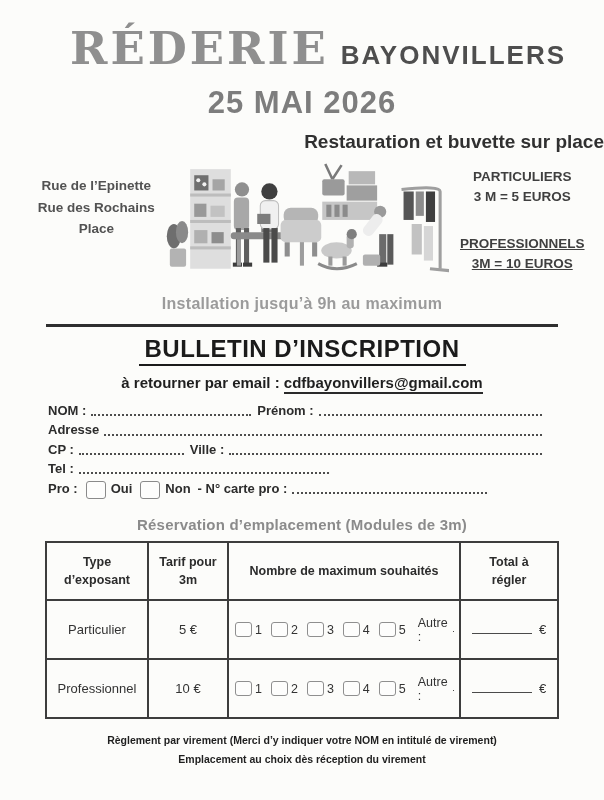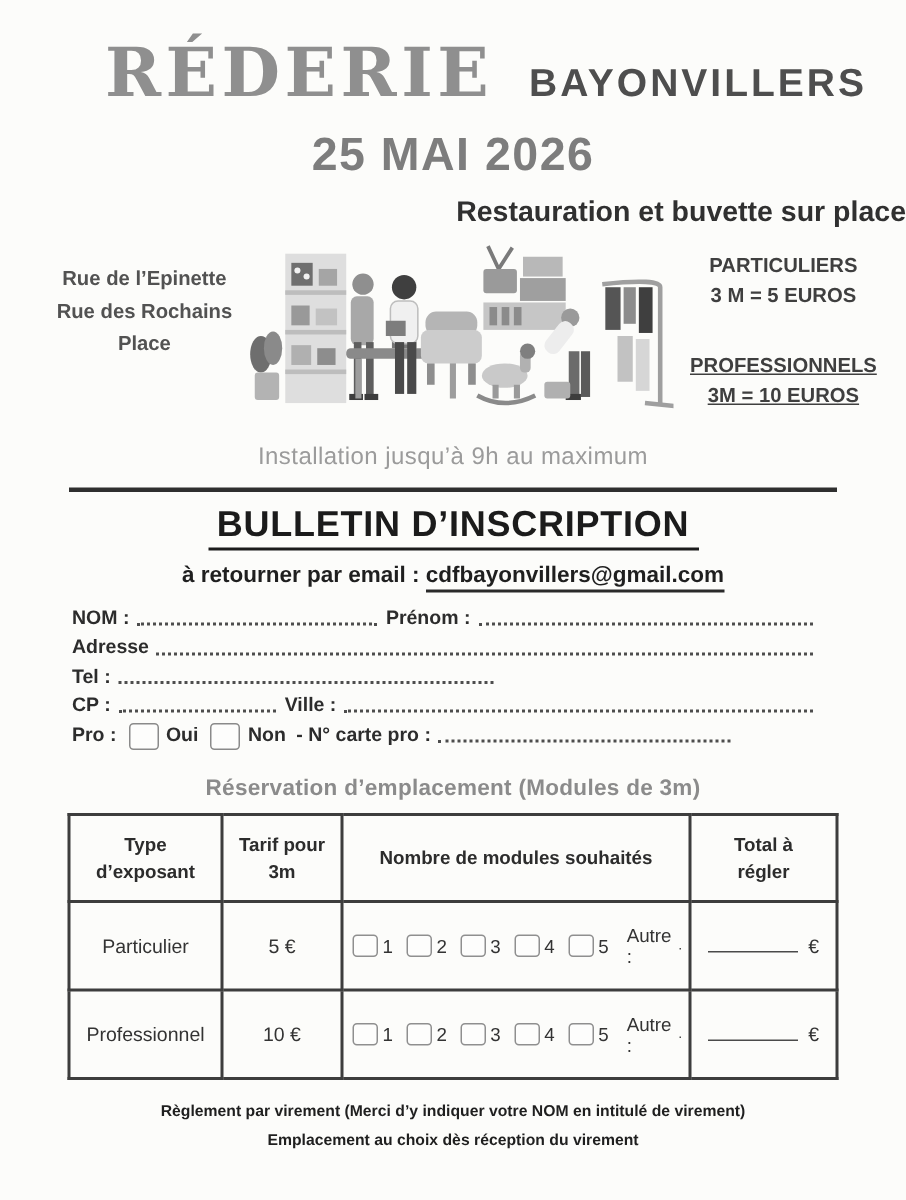--- a/index.html
+++ b/index.html
@@ -7,37 +7,37 @@
     position:relative;
     width:604px; height:800px;
     margin:0 auto;
     background:#fcfcfa;
     font-family:"Liberation Sans", sans-serif;
     color:#2e2e2e;
     overflow:hidden;
     box-sizing:border-box;
   }
   
-  .brand-row { display:flex; align-items:baseline; justify-content:space-between; padding:22px 26px 0 70px; }
+  .brand-row { display:flex; align-items:baseline; justify-content:space-between; padding:22px 38px 0 70px; }
   .brand {
     font-family:"DejaVu Serif", serif;
     font-size:45px; font-weight:700; letter-spacing:3px;
     color:#8f8f8f;
   }
   .city { font-size:26px; font-weight:700; letter-spacing:2px; color:#4e4e4e; }
   .event-date { text-align:center; font-size:31px; font-weight:800; letter-spacing:1px; color:#7d7d7d; margin-top:10px; }
   .subtitle { text-align:right; font-size:19px; font-weight:700; color:#303030; margin-top:10px; }
 
   
   .info-row { display:flex; align-items:flex-start; padding:6px 8px 0 30px; }
   .streets { width:142px; text-align:center; font-size:13.5px; font-weight:700; color:#525252; line-height:1.6; margin-top:16px; }
   .illustration { width:286px; margin-top:2px; }
   .pricing { width:158px; text-align:center; font-size:13.5px; font-weight:700; color:#3f3f3f; margin-top:8px; line-height:1.5; }
   .pricing-block + .pricing-block { margin-top:26px;text-decoration:underline; }
-  .install-note { text-align:center; font-size:16px; color:#9b9b9b; font-weight:400; margin-top:4px; letter-spacing:0.3px; }
+  .install-note { text-align:center; font-size:16px; color:#9b9b9b; font-weight:700; margin-top:4px; letter-spacing:0.3px; }
   .rule { height:3px; background:#2f2f2f; border:none; margin:11px 46px 0; }
 
   
   .form-title-wrap { text-align:center; margin-top:8px; }
   .form-title { display:inline-block; font-size:24px; font-weight:800; letter-spacing:0.5px; color:#1b1b1b; border-bottom:2.5px solid #1b1b1b; padding:0 6px 1px; }
   .return-line { text-align:center; margin-top:8px; font-size:15px; font-weight:700; color:#1f1f1f; }
   .email { border-bottom:2px solid #2a2a2a; padding-bottom:1px; }
 
   .fields { padding:8px 56px 0 48px; font-size:13px; font-weight:700; color:#2c2c2c; }
   .frow { display:flex; align-items:flex-end; margin-top:5px; white-space:nowrap; }
@@ -192,28 +192,28 @@
       <span class="lbl">NOM :</span>
       <span class="dots" style="width:160px"></span>
       <span class="lbl">Prénom :</span>
       <span class="dots grow"></span>
     </div>
     <div class="frow">
       <span class="lbl">Adresse</span>
       <span class="dots grow"></span>
     </div>
     <div class="frow">
-      <span class="lbl">Tel :</span>
-      <span class="dots" style="width:250px"></span>
-    </div>
-    <div class="frow">
       <span class="lbl">CP :</span>
       <span class="dots" style="width:105px"></span>
       <span class="lbl">Ville :</span>
       <span class="dots grow"></span>
+    </div>
+    <div class="frow">
+      <span class="lbl">Tel :</span>
+      <span class="dots" style="width:250px"></span>
     </div>
     <div class="frow">
       <span class="lbl">Pro :</span>
       <span class="cb"></span>
       <span class="lbl">Oui</span>
       <span class="cb"></span>
       <span class="lbl">Non</span>
       <span class="lbl" style="margin-left:7px">- N° carte pro :</span>
       <span class="dots" style="width:195px"></span>
     </div>
@@ -224,21 +224,21 @@
     <colgroup>
         <col class="col-type">
         <col class="col-tarif">
         <col class="col-mod">
         <col class="col-total">
       </colgroup>
     <tbody>
         <tr>
       <th>Type d’exposant</th>
       <th>Tarif pour 3m</th>
-      <th>Nombre de modules souhaités</th>
+      <th>Nombre de maximum souhaités</th>
       <th>Total à régler</th>
     </tr>
     <tr>
       <td class="c-type">Particulier</td>
       <td class="c-tarif">5 €</td>
       <td class="c-mod">
         <div class="mod-inner">
           <span class="mcb"></span>
               <span class="mnum">1</span>
           <span class="mcb mgap"></span>

